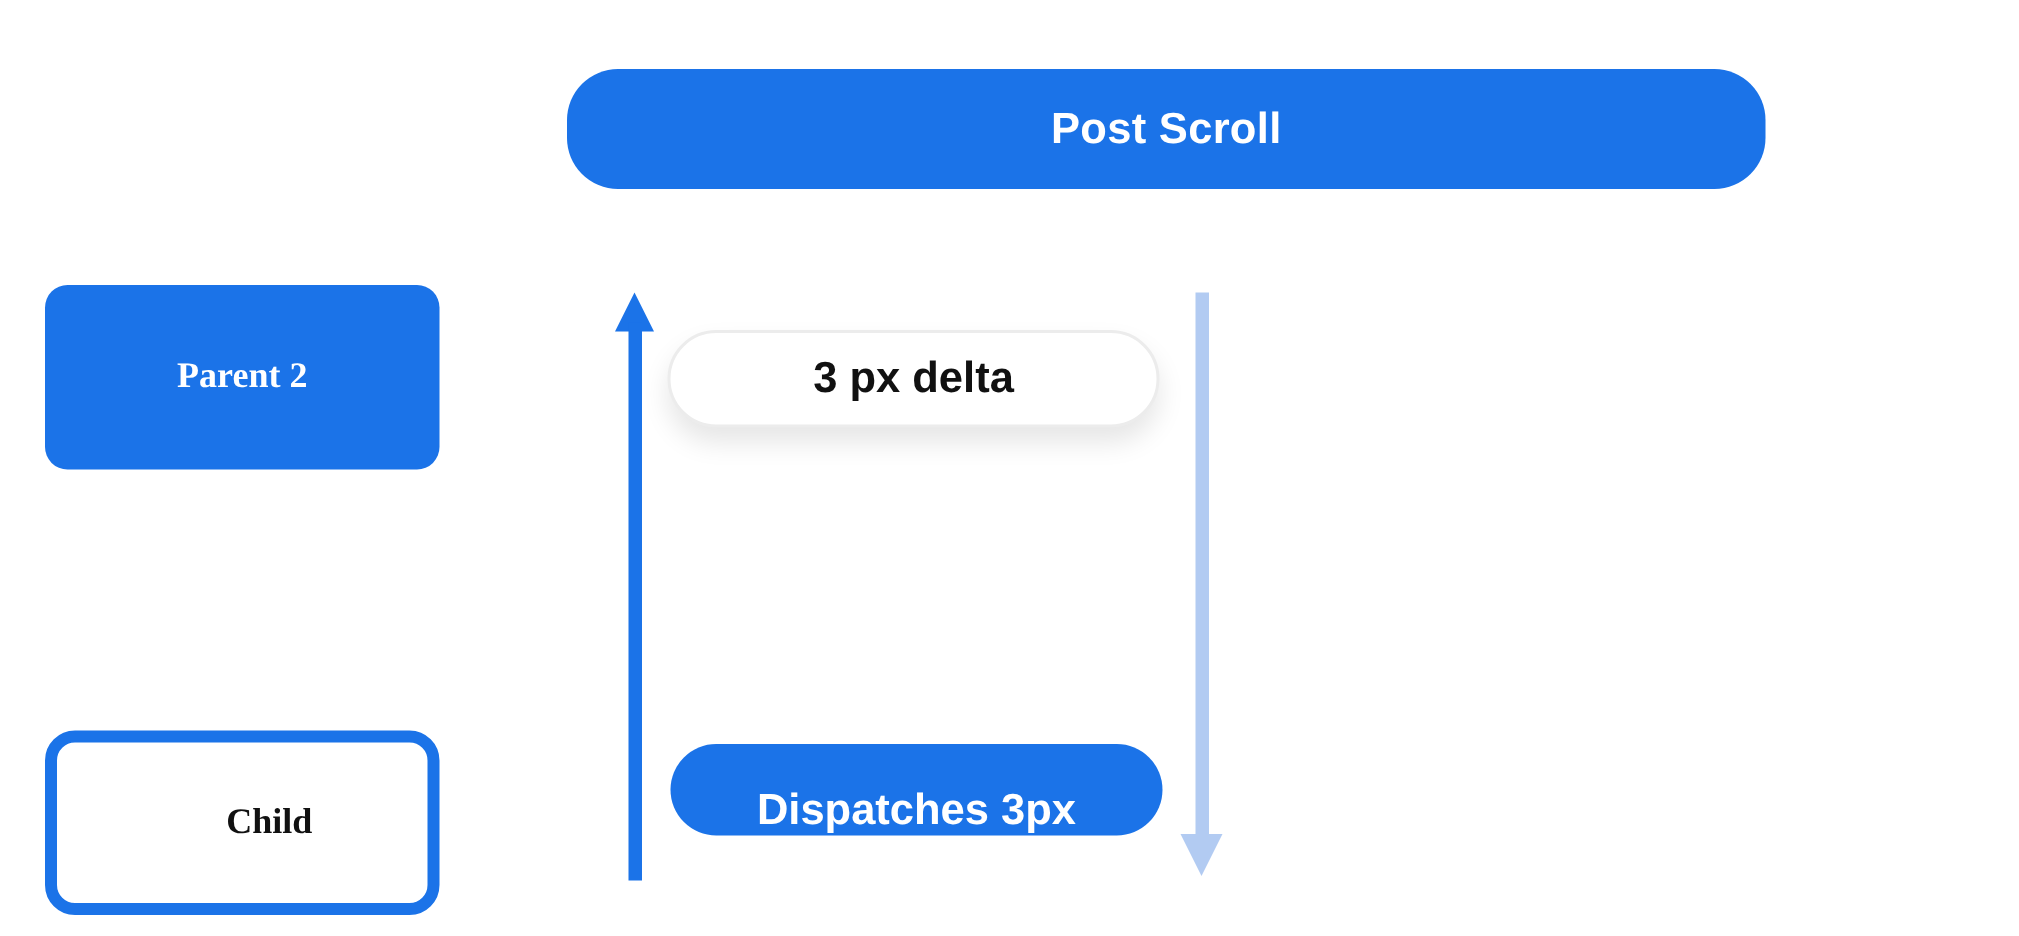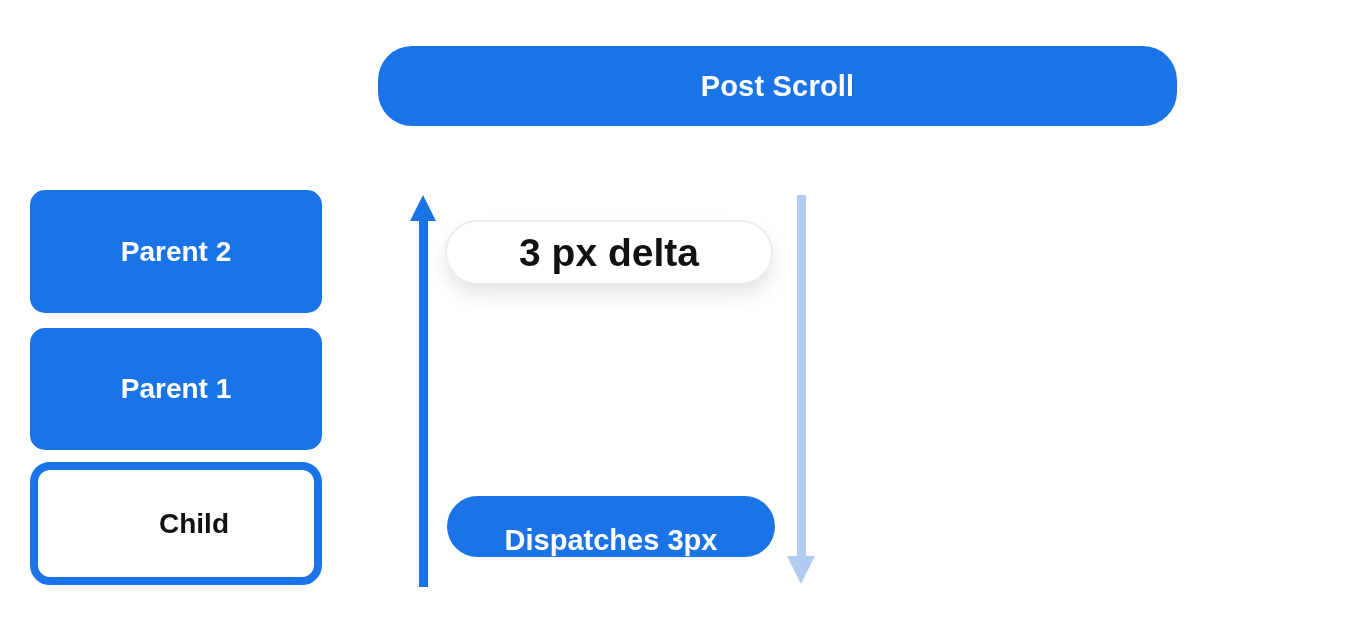--- a/index.html
+++ b/index.html
@@ -19,32 +19,32 @@
   
   .post-scroll{
     position:absolute;left:378px;top:46px;width:799px;height:80px;
     background:var(--primary-blue);border-radius:34px;
     display:flex;align-items:center;justify-content:center;
     color:#ffffff;font-weight:bold;font-size:29px;letter-spacing:.2px;
   }
 
   
   .node{
-    position:absolute;left:30px;width:292px;height:123px;
+    position:absolute;left:30px;width:263px;height:123px;
     border-radius:15px;display:flex;align-items:center;justify-content:center;
-    font-size:28px;font-weight:bold;
+    font-size:24px;font-weight:bold;font-family:Liberation Serif, serif;
   }
   .node.filled{background:var(--primary-blue);color:#ffffff;}
   .node.outlined{
     background:#ffffff;color:var(--text-dark);
     border:8px solid var(--primary-blue);border-radius:20px;
   }
   .node-parent2{top:190px;}
   .node-parent1{top:328px;height:122px;}
-  .node-child{top:462px;padding-left:36px;}
+  .node-child{top:487px;padding-left:36px;}
 
   
   .arrow{position:absolute;}
   .arrow .shaft{position:absolute;}
   .arrow .head{position:absolute;width:0;height:0;}
 
   .up-arrow .shaft{
     left:9px;top:20px;width:9px;height:372px;background:var(--primary-blue);
   }
   .up-arrow{left:410px;top:195px;width:27px;height:392px;}
@@ -63,21 +63,21 @@
     border-left:14.5px solid transparent;border-right:14.5px solid transparent;
     border-top:28px solid var(--light-blue);
   }
 
   
   .delta-pill{
     position:absolute;left:445px;top:220px;width:328px;height:65px;
     background:#ffffff;border:2px solid var(--pill-border);border-radius:33px;
     box-shadow:0 10px 18px rgba(0,0,0,0.10);
     display:flex;align-items:center;justify-content:center;
-    color:var(--text-dark);font-size:39px;font-weight:bold;
+    color:var(--text-dark);font-size:29px;font-weight:bold;
   }
   .dispatch-pill{
     position:absolute;left:447px;top:496px;width:328px;height:61px;
     background:var(--primary-blue);border-radius:31px;
     display:flex;align-items:flex-end;justify-content:center;
     color:#ffffff;font-size:29px;font-weight:bold;
   }
 </style>
 </head>
 <body>
@@ -85,23 +85,20 @@
 <div class="canvas">
 
   <div class="post-scroll">
     <span>Post Scroll</span>
   </div>
 
   <div class="node filled node-parent2">
     <span>Parent 2</span>
   </div>
 
-  <div class="node filled node-parent1">
-    <span>Parent 1</span>
-  </div>
 
   <div class="node outlined node-child">
     <span>Child</span>
   </div>
 
   <div class="arrow up-arrow">
     <div class="head"></div>
     <div class="shaft"></div>
   </div>
 

